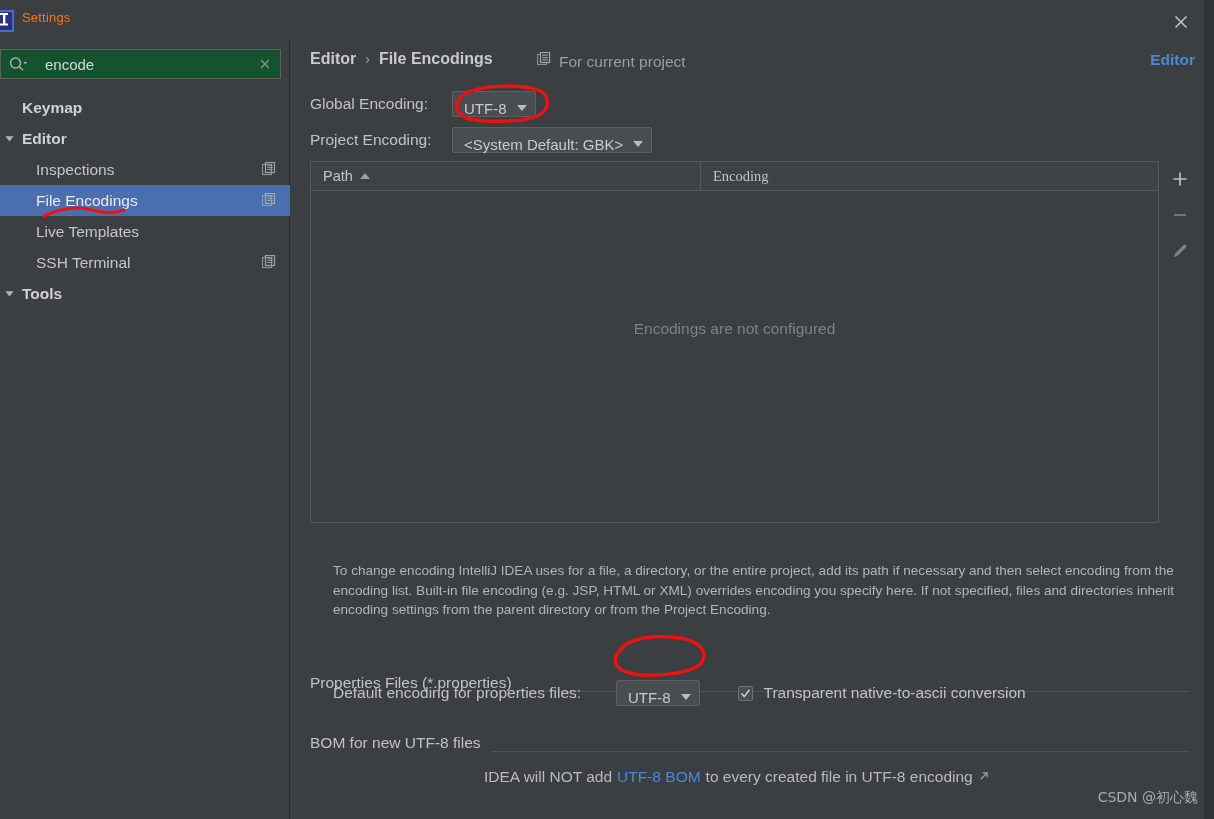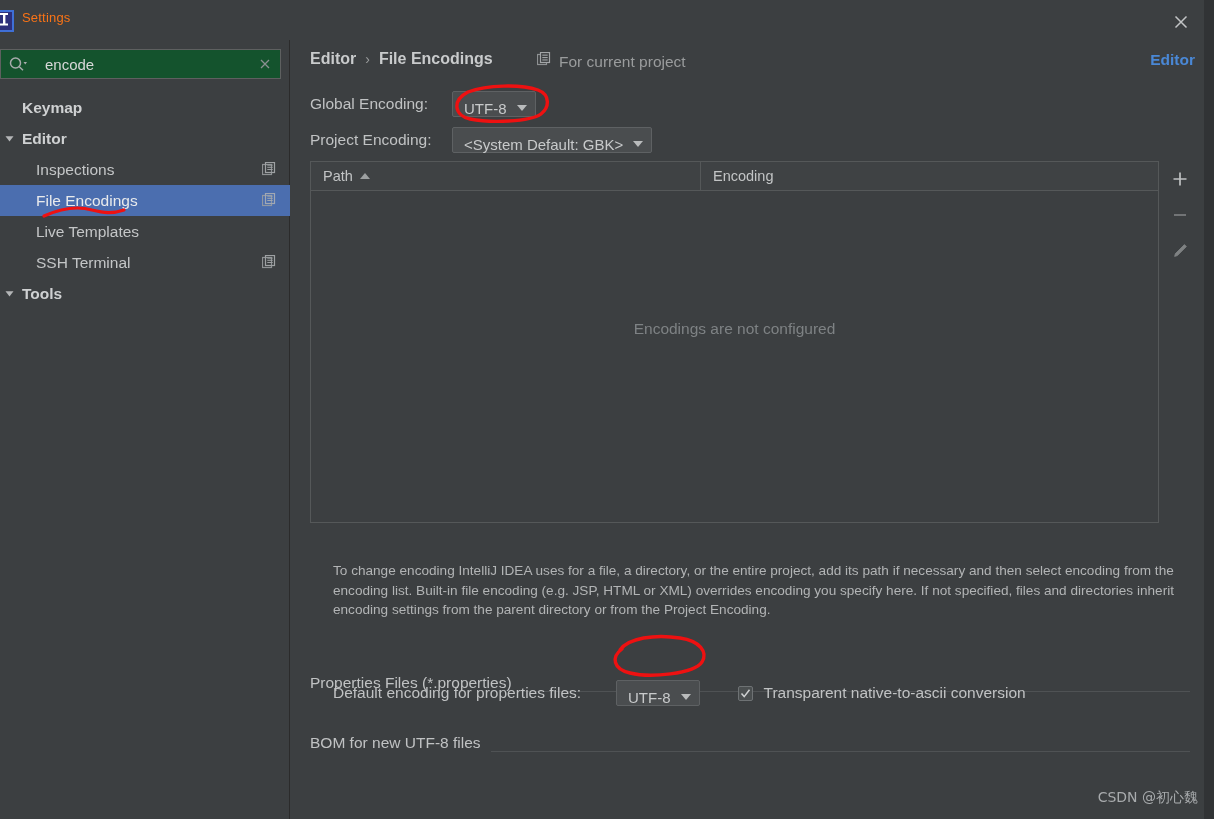--- a/index.html
+++ b/index.html
@@ -141,21 +141,21 @@
     background: #3f4244;
     border-bottom: 1px solid #555859;
   }
   .th {
     display: flex; align-items: center; gap: 7px;
     padding-left: 12px;
     font-size: 14.5px; color: #c2c4c5;
     cursor: pointer;
   }
   #th-path { width: 390px; border-right: 1px solid #555859; }
-  #th-enc  { flex: 1 1 auto; }
+  #th-enc  { flex: 1 1 auto; font-family: Liberation Serif, serif; }
   .sort-asc {
     width: 0; height: 0;
     border-left: 5px solid transparent;
     border-right: 5px solid transparent;
     border-bottom: 6px solid #9da0a1;
   }
   #table-body {
     position: relative; height: 331px;
   }
   #empty-text {
@@ -438,20 +438,30 @@
       </span>
     </div>
 
     <div class="section-head" style="left:19px; top:694px; width:880px;">
       <span>BOM for new UTF-8 files</span>
       <span class="rule" style="flex:1 1 auto;"></span>
     </div>
 
   </div>
 
+  <div id="bom-note">
+    <span>IDEA will NOT add </span>
+    <span class="lnk">UTF-8 BOM</span>
+    <span> to every created file in UTF-8 encoding</span>
+    <span>
+      <svg width="12" height="12" viewBox="0 0 12 12">
+        <path d="M2.5 9.5 L9 3 M4.8 2.9 H9.2 V7.3" stroke="#9ea1a2" stroke-width="1.2" fill="none"></path>
+      </svg>
+    </span>
+  </div>
 
   <div id="right-gutter"></div>
 
   <div id="watermark">CSDN @初心魏</div>
 
   <svg id="annotations">
     <g fill="none" stroke="#ee1111" stroke-width="3.4" stroke-linecap="round">
       <path d="M468 92 C 487 85, 520 84, 538 90 C 551 95, 549 108, 541 114
                C 530 122, 490 123, 470 119 C 455 116, 451 101, 468 92 Z"></path>
       <path d="M44 216 C 62 208, 78 206, 92 210 C 104 213, 112 214, 124 210" stroke-width="3.2"></path>

